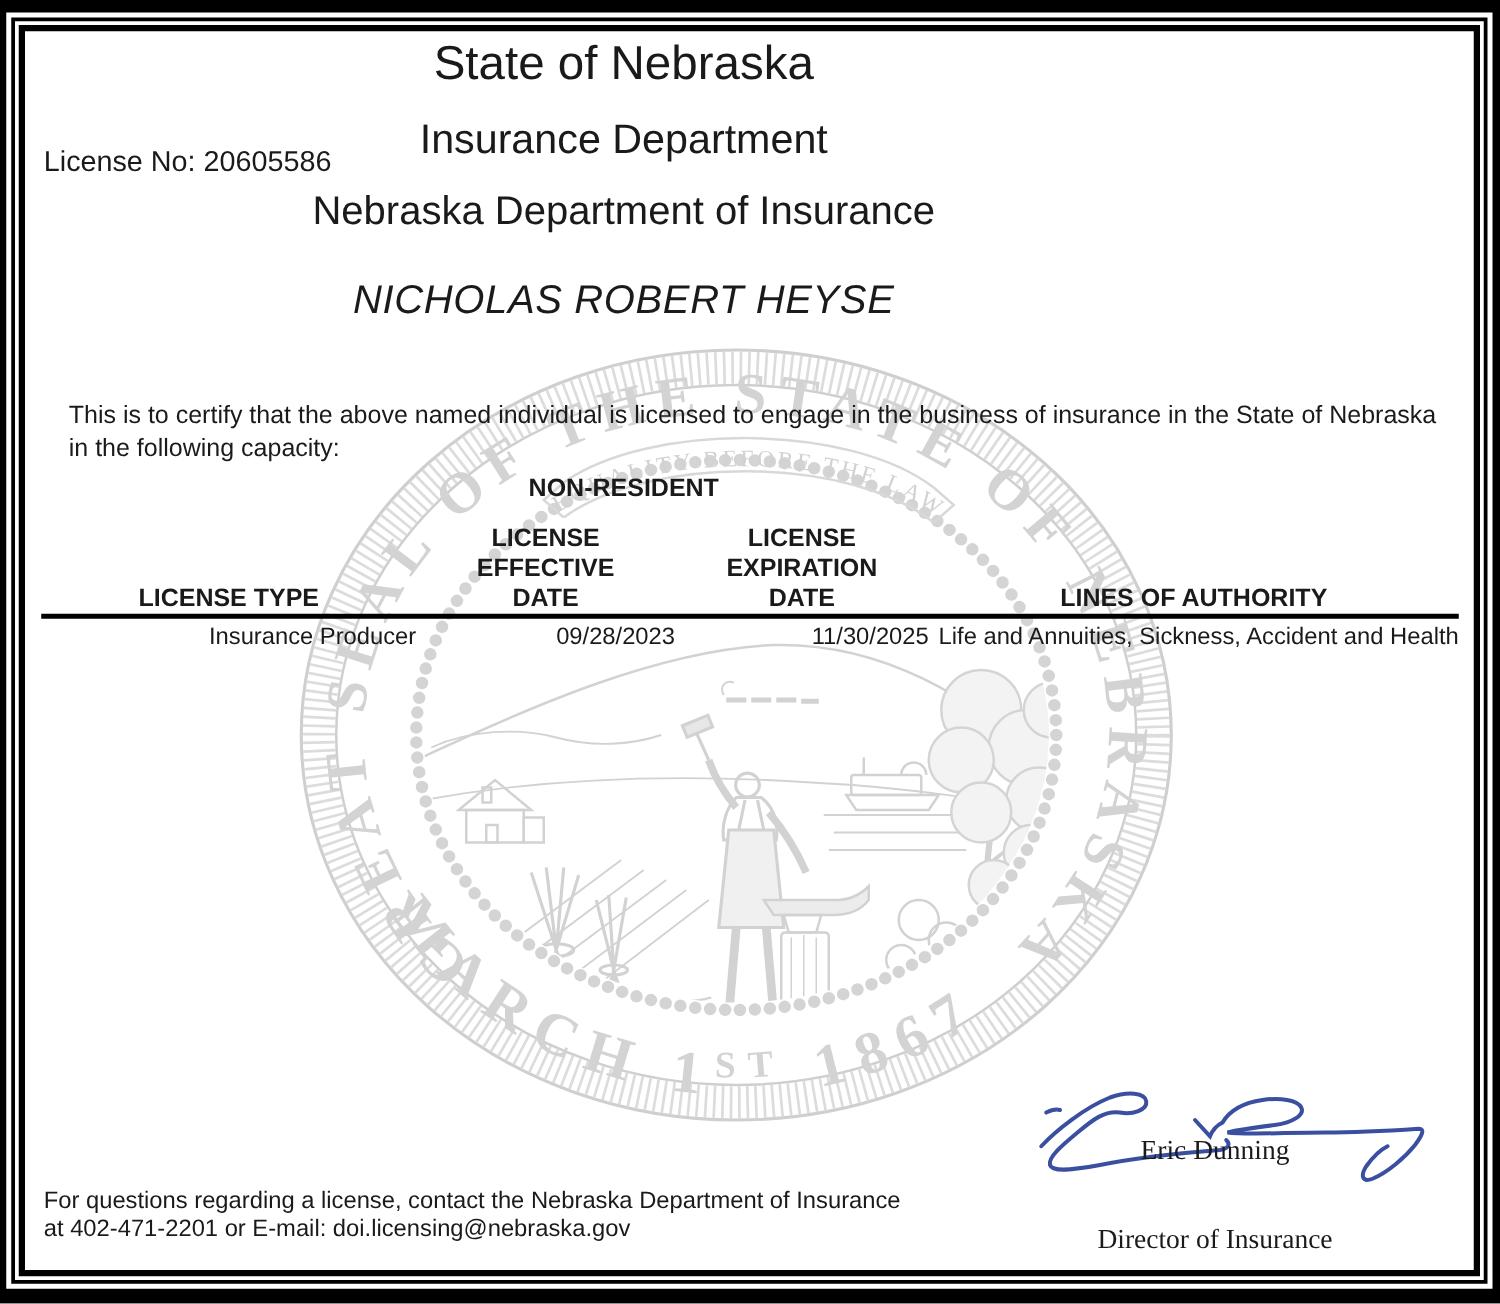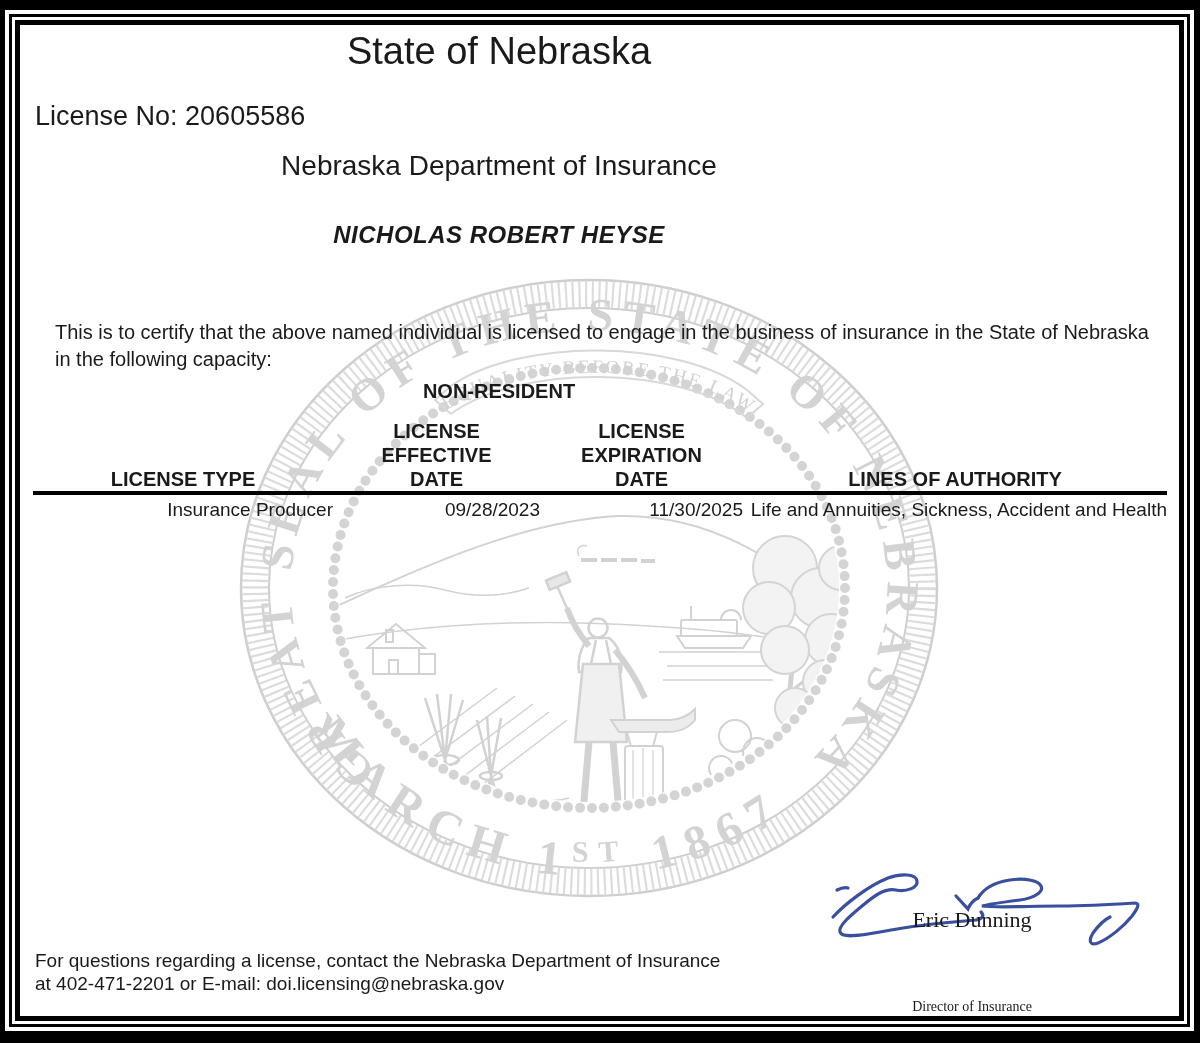--- a/index.html
+++ b/index.html
@@ -8,41 +8,41 @@
   
   .frame-outer{position:absolute;inset:0;border-top:10px solid #000;border-bottom:12px solid #000;
                border-left:5px solid #000;border-right:6px solid #000;pointer-events:none;}
   .frame-mid{position:absolute;top:14px;bottom:16px;left:9px;right:10px;border:3px solid #000;pointer-events:none;}
   .frame-inner{position:absolute;top:20px;bottom:22px;left:15px;right:16px;border:5px solid #000;pointer-events:none;}
 
   .abs{position:absolute;}
   .ctr{left:0;width:998px;text-align:center;}
 
   .state-title{top:30px;font-size:38px;}
-  .license-no{left:35px;top:101px;font-size:27px;}
+  .license-no{left:35px;top:116px;font-size:23px;}
   .dept{top:92px;font-size:33px;}
-  .dept-full{top:150px;font-size:28px;}
-  .licensee{top:221px;font-size:24px;font-weight:bold;font-style:italic;letter-spacing:.5px;}
+  .dept-full{top:150px;font-size:32px;}
+  .licensee{top:221px;font-size:32px;font-weight:normal;font-style:italic;letter-spacing:.5px;}
   .certify{left:35px;top:319px;width:1100px;font-size:20px;line-height:27px;margin-left:20px;}
   .residency{top:380px;font-size:20px;font-weight:bold;}
 
   .ltable{position:absolute;left:33px;top:417px;width:1134px;}
   .trow{display:flex;width:100%;}
   .hrow{border-bottom:4px solid #000;}
   .th{display:flex;flex-direction:column;justify-content:flex-end;height:74px;
       font-size:20px;font-weight:bold;line-height:24px;white-space:pre-line;text-align:center;}
   .td{font-size:19px;text-align:right;padding-top:4px;white-space:nowrap;}
   .c1{width:300px;} .c2{width:207px;} .c3{width:203px;} .c4{width:424px;}
 
   .contact{left:35px;top:949px;font-size:19px;line-height:23px;white-space:pre-line;}
   .sig-svg{left:800px;top:856px;}
   .signer{left:822px;top:907px;width:300px;text-align:center;
           font-family:"Liberation Serif",serif;font-size:22px;line-height:25px;}
   .signer-title{left:822px;top:978px;width:300px;text-align:center;
-          font-family:"Liberation Serif",serif;font-size:14px;margin-top:21px;}
+          font-family:"Liberation Serif",serif;font-size:22px;}
 
   .seal{left:229px;top:268px;pointer-events:none;}
   .seal text{font-family:"Liberation Serif",serif;}
 </style>
 </head>
 <body>
 
 <div class="doc">
 
   <svg class="abs seal" width="720" height="640" viewBox="0 0 720 640">
@@ -151,20 +151,21 @@
       <path d="M 222 118 L 206 132 L 222 146 M 518 122 L 534 136 L 518 150"></path>
     </g>
     <path id="mottoArc" d="M 218 142 C 288 92 452 92 522 146" fill="none"></path>
     <text font-size="19" fill="#d2d2d2" letter-spacing="2.5">
       <textPath href="#mottoArc">EQUALITY BEFORE THE LAW</textPath>
     </text>
   </svg>
 
   <div class="abs ctr state-title">State of Nebraska</div>
   <div class="abs license-no">License No: 20605586</div>
+  <div class="abs ctr dept">Insurance Department</div>
   <div class="abs ctr dept-full">Nebraska Department of Insurance</div>
   <div class="abs ctr licensee">NICHOLAS ROBERT HEYSE</div>
 
   <div class="abs certify">This is to certify that the above named individual is licensed to engage in the business of insurance in the State of Nebraska in the following capacity:</div>
   <div class="abs ctr residency">NON-RESIDENT</div>
 
   <div class="ltable">
     <div class="trow hrow">
       <div class="th c1">LICENSE TYPE</div>
       <div class="th c2">LICENSE

